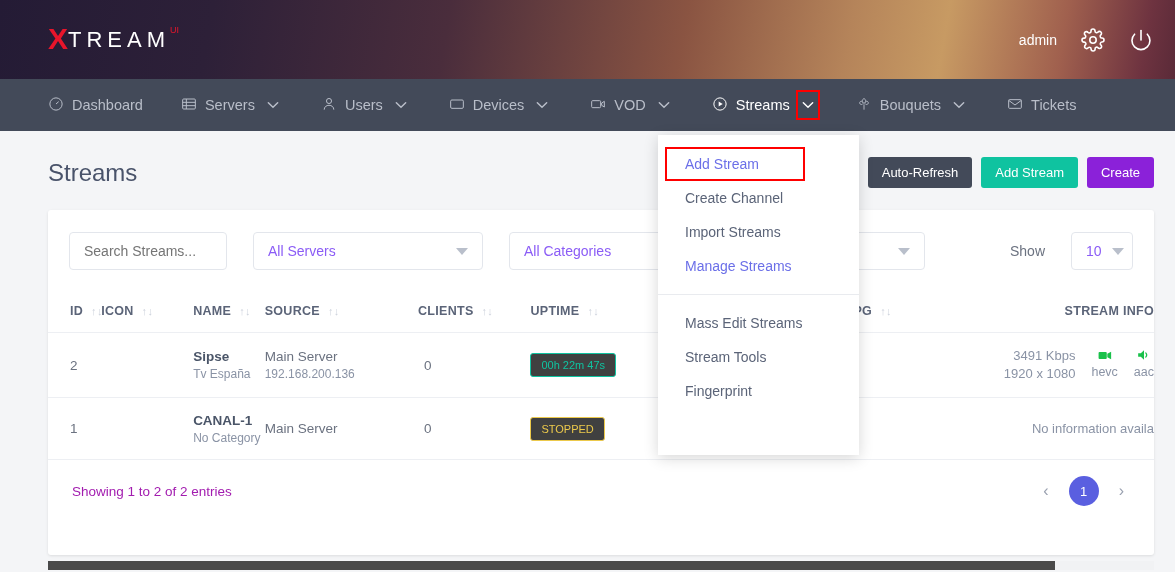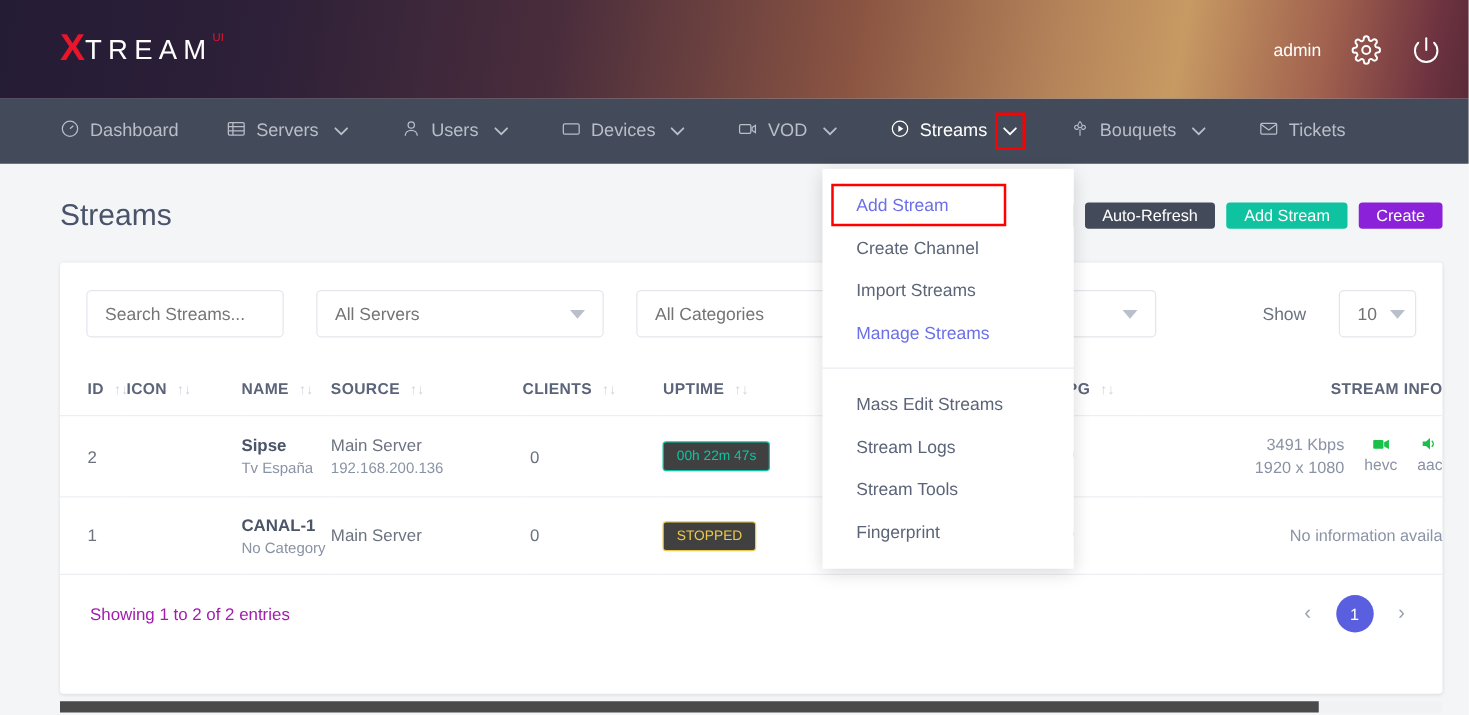--- a/index.html
+++ b/index.html
@@ -52,41 +52,41 @@
   .chevbox.hl{ outline:2px solid #ff0000; }
 
   
   #pagehdr{
     position:absolute; left:48px; top:145px; width:1106px; height:55px;
     display:flex; align-items:center;
   }
   #pagetitle{ font-size:24px; color:#49536a; font-weight:400; }
   #hdrbtns{ margin-left:auto; display:flex; align-items:center; gap:9px; }
   .btn{
-    height:21px; border-radius:3px; color:#fff; font-size:13px;
+    height:31px; border-radius:3px; color:#fff; font-size:13px;
     display:flex; align-items:center; justify-content:center;
     padding:0 14px; cursor:pointer; border:none; white-space:nowrap;
   }
   .btn.yellow{ background:#ecc94b; width:46px; padding:0; }
   .btn.cyan{ background:#45c0db; width:42px; padding:0; }
   .btn.dark{ background:#434a59; }
   .btn.teal{ background:#0fc3a0; }
   .btn.purple{ background:#8b21d9; }
 
   
   #card{
     position:absolute; left:48px; top:210px; width:1106px; height:345px;
     background:#fff; border-radius:3px; box-shadow:0 1px 3px rgba(0,0,0,.10);
     overflow:hidden;
   }
   #filters{ display:flex; align-items:center; height:82px; padding:0 21px; gap:26px; }
   .field{
     height:38px; border:1px solid #e3e6ec; border-radius:4px;
     display:flex; align-items:center; padding:0 14px; background:#fff;
-    font-size:14px; color:#737373;
+    font-size:14px; color:#8b5cf6;
   }
   .field.search{ width:158px; color:#b6bbc6; }
   .field.sel{ justify-content:space-between; cursor:pointer; }
   .caret{
     width:0;height:0;border-left:6px solid transparent;border-right:6px solid transparent;
     border-top:7px solid #b9bfcb; margin-left:10px;
   }
   #showlbl{ font-size:14px; color:#6b7280; margin-left:auto; }
   .field.pagesize{ width:62px; padding:0 10px 0 14px; }
 
@@ -461,20 +461,19 @@
   </div>
 </div>
 
 <div id="dd">
   <div class="ddi hi">Add Stream</div>
   <div class="ddi">Create Channel</div>
   <div class="ddi">Import Streams</div>
   <div class="ddi hi">Manage Streams</div>
   <div class="ddsep"></div>
   <div class="ddi">Mass Edit Streams</div>
-  <div class="ddi">Stream Logs</div>
   <div class="ddi">Stream Tools</div>
   <div class="ddi">Fingerprint</div>
 </div>
 <div id="ddbox"></div>
 
 <div id="hscrolltrack"></div>
 <div id="hscroll"></div>
 
 </body></html>

